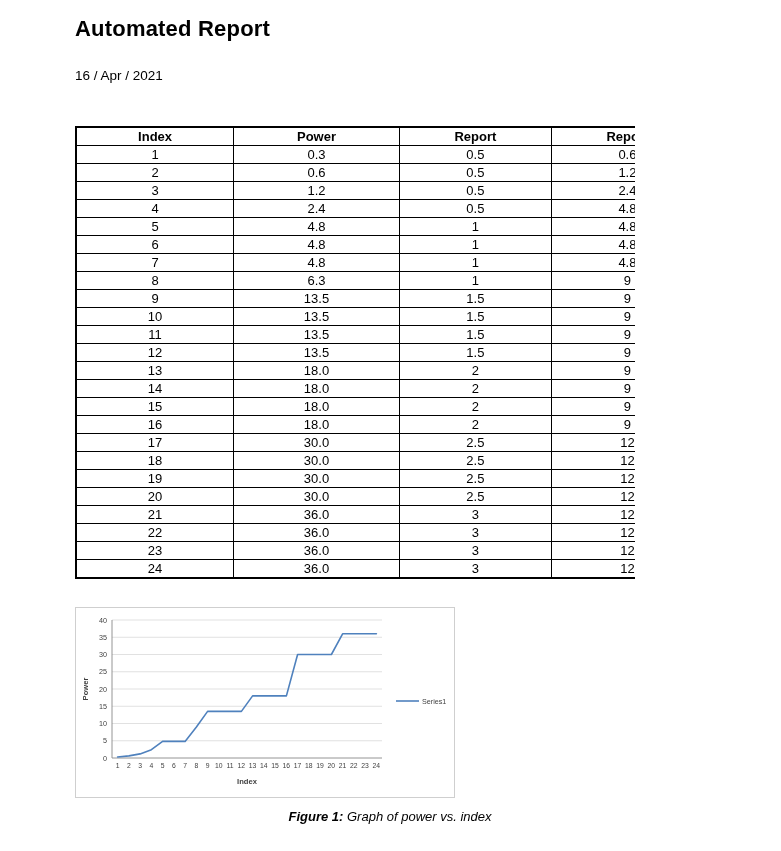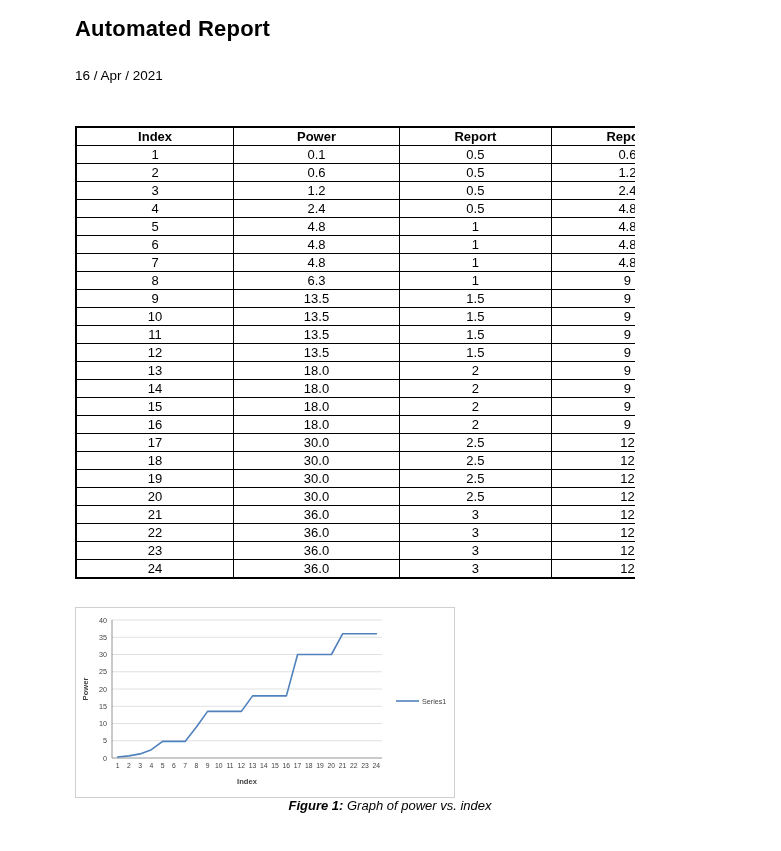--- a/index.html
+++ b/index.html
@@ -58,21 +58,21 @@
     height: 189px;
     border: 1px solid #cfcfcf;
     background: #ffffff;
   }
   .chart-box svg { display: block; }
   .figure-caption {
     width: 630px;
     text-align: center;
     font-size: 13px;
     font-style: italic;
-    margin-top: 0;
+    margin-top: 11px;
   }
   .figure-caption .cap-label { font-weight: bold; }
 </style>
 </head>
 <body>
 
 <div class="page">
   <div class="content">
     <h1 class="report-title">Automated Report</h1>
     <div class="report-date">16 / Apr / 2021</div>
@@ -88,21 +88,21 @@
         <tr id="table-head-row">
             <th>Index</th>
             <th>Power</th>
             <th>Report</th>
             <th>Report</th>
           </tr>
       </thead>
       <tbody id="table-body">
           <tr>
             <td>1</td>
-            <td>0.1</td>
+            <td>0.3</td>
             <td>0.5</td>
             <td>0.6</td>
           </tr>
           <tr>
             <td>2</td>
             <td>0.6</td>
             <td>0.5</td>
             <td>1.2</td>
           </tr>
           <tr>

